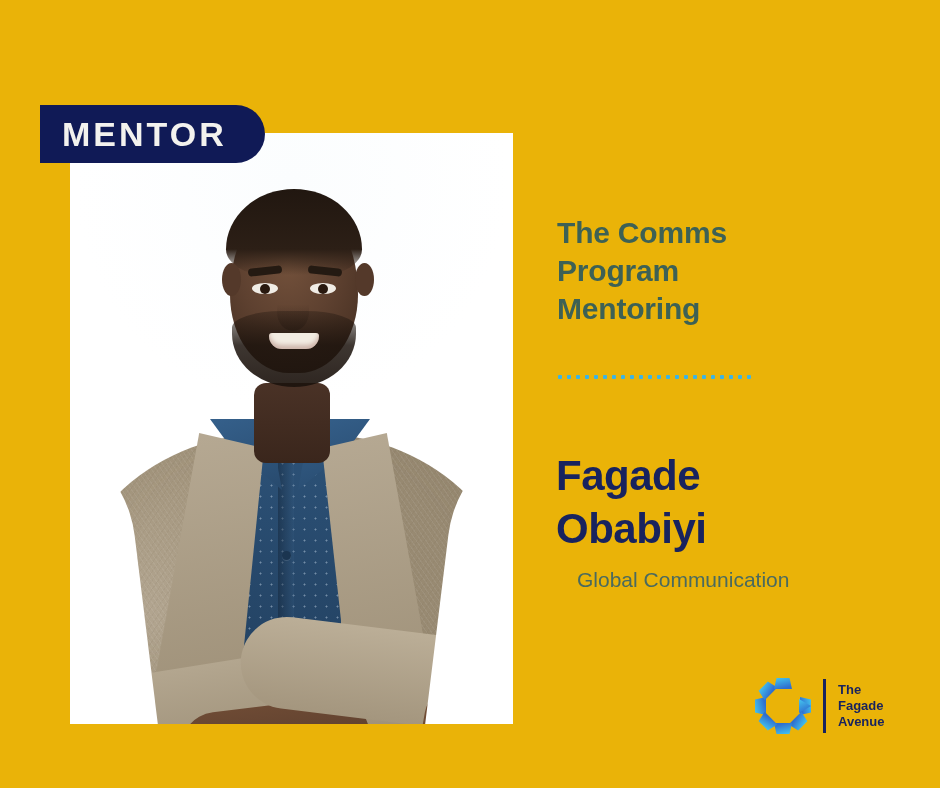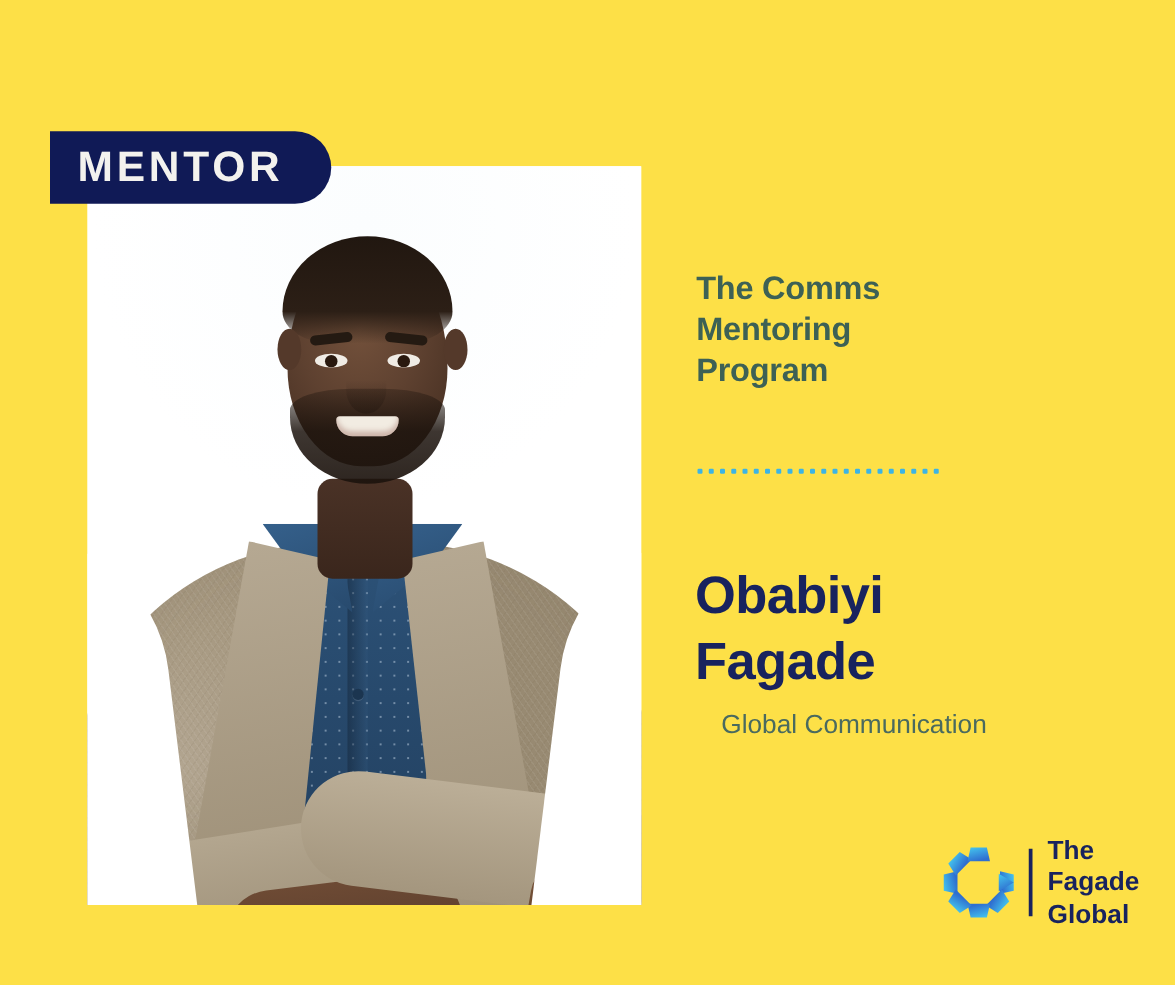--- a/index.html
+++ b/index.html
@@ -11,21 +11,21 @@
     height: 788px;
     overflow: hidden;
     font-family: "Liberation Sans", sans-serif;
     background: #cbd0d8;
   }
 
   #poster {
     position: relative;
     width: 940px;
     height: 788px;
-    background: #fde047;
+    background: #eab308;
   }
 
   
   .mentor-badge {
     position: absolute;
     left: 40px;
     top: 105px;
     width: 225px;
     height: 58px;
     background: #101a56;
@@ -308,21 +308,21 @@
     border-radius: 8px;
   }
 
   
   .program-title {
     position: absolute;
     left: 557px;
     top: 214px;
     width: 350px;
     color: #3d6155;
-    font-size: 26px;
+    font-size: 30px;
     font-weight: bold;
     line-height: 1.27;
     letter-spacing: -0.2px;
   }
 
   .dotted-divider {
     position: absolute;
     left: 558px;
     top: 375px;
     display: flex;
@@ -374,21 +374,21 @@
   }
   .logo-rule {
     width: 3px;
     height: 54px;
     background: #18235e;
     margin: 0 12px 0 9px;
     flex: 0 0 3px;
   }
   .logo-text {
     color: #18235e;
-    font-size: 21px;
+    font-size: 13px;
     font-weight: bold;
     line-height: 1.22;
   }
 </style>
 </head>
 <body>
 
 <div id="poster">
 
   <div class="mentor-badge">
@@ -442,22 +442,22 @@
       <i class="finger" style="left:6px;top:34px"></i>
 
     </div>
 
     <div class="blazer-cut-l"></div>
     <div class="blazer-cut-r"></div>
   </div>
 
   <div class="program-title">
     <div>The Comms</div>
+    <div>Program</div>
     <div>Mentoring</div>
-    <div>Program</div>
   </div>
 
   <div class="dotted-divider" id="dotted-divider">
       <span class="dot" style="background: rgb(60, 180, 229);"></span>
       <span class="dot" style="background: rgb(60, 180, 229);"></span>
       <span class="dot" style="background: rgb(60, 180, 229);"></span>
       <span class="dot" style="background: rgb(60, 180, 229);"></span>
       <span class="dot" style="background: rgb(60, 180, 229);"></span>
       <span class="dot" style="background: rgb(60, 180, 229);"></span>
       <span class="dot" style="background: rgb(60, 180, 229);"></span>
@@ -472,22 +472,22 @@
       <span class="dot" style="background: rgb(60, 180, 229);"></span>
       <span class="dot" style="background: rgb(60, 180, 229);"></span>
       <span class="dot" style="background: rgb(60, 180, 229);"></span>
       <span class="dot" style="background: rgb(60, 180, 229);"></span>
       <span class="dot" style="background: rgb(60, 180, 229);"></span>
       <span class="dot" style="background: rgb(60, 180, 229);"></span>
       <span class="dot" style="background: rgb(60, 180, 229);"></span>
     </div>
 
   <div class="mentor-name">
+    <div>Fagade</div>
     <div>Obabiyi</div>
-    <div>Fagade</div>
   </div>
 
   <div class="mentor-role">
     <div>Global Communication</div>
   </div>
 
   <div class="logo">
     <span class="logo-mark">
       <svg viewBox="0 0 62 62" width="62" height="62" aria-hidden="true">
         <defs>
@@ -521,17 +521,17 @@
           </g>
 
           <path d="M47 24 L59 31 L47 38 L47 24 Z"></path>
         </g>
       </svg>
     </span>
     <span class="logo-rule"></span>
     <span class="logo-text">
       <div>The</div>
       <div>Fagade</div>
-      <div>Global</div>
+      <div>Avenue</div>
     </span>
   </div>
 
 </div>
 
 </body></html>

